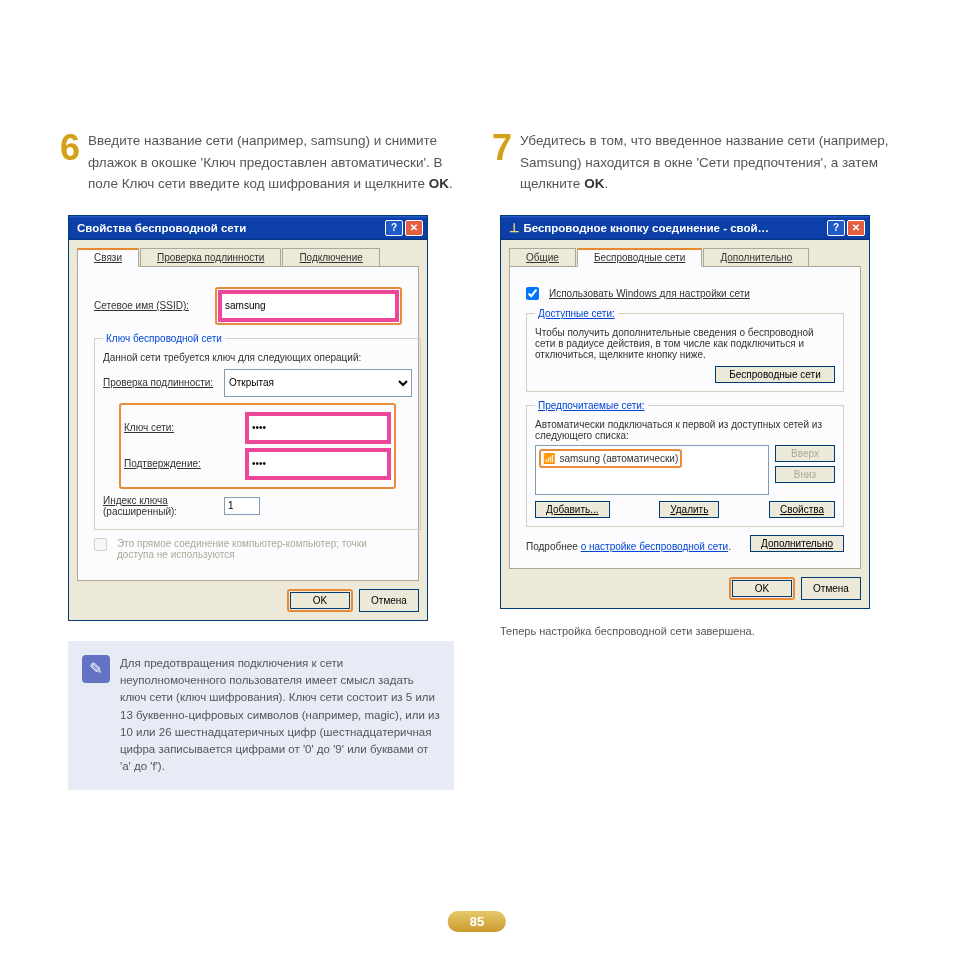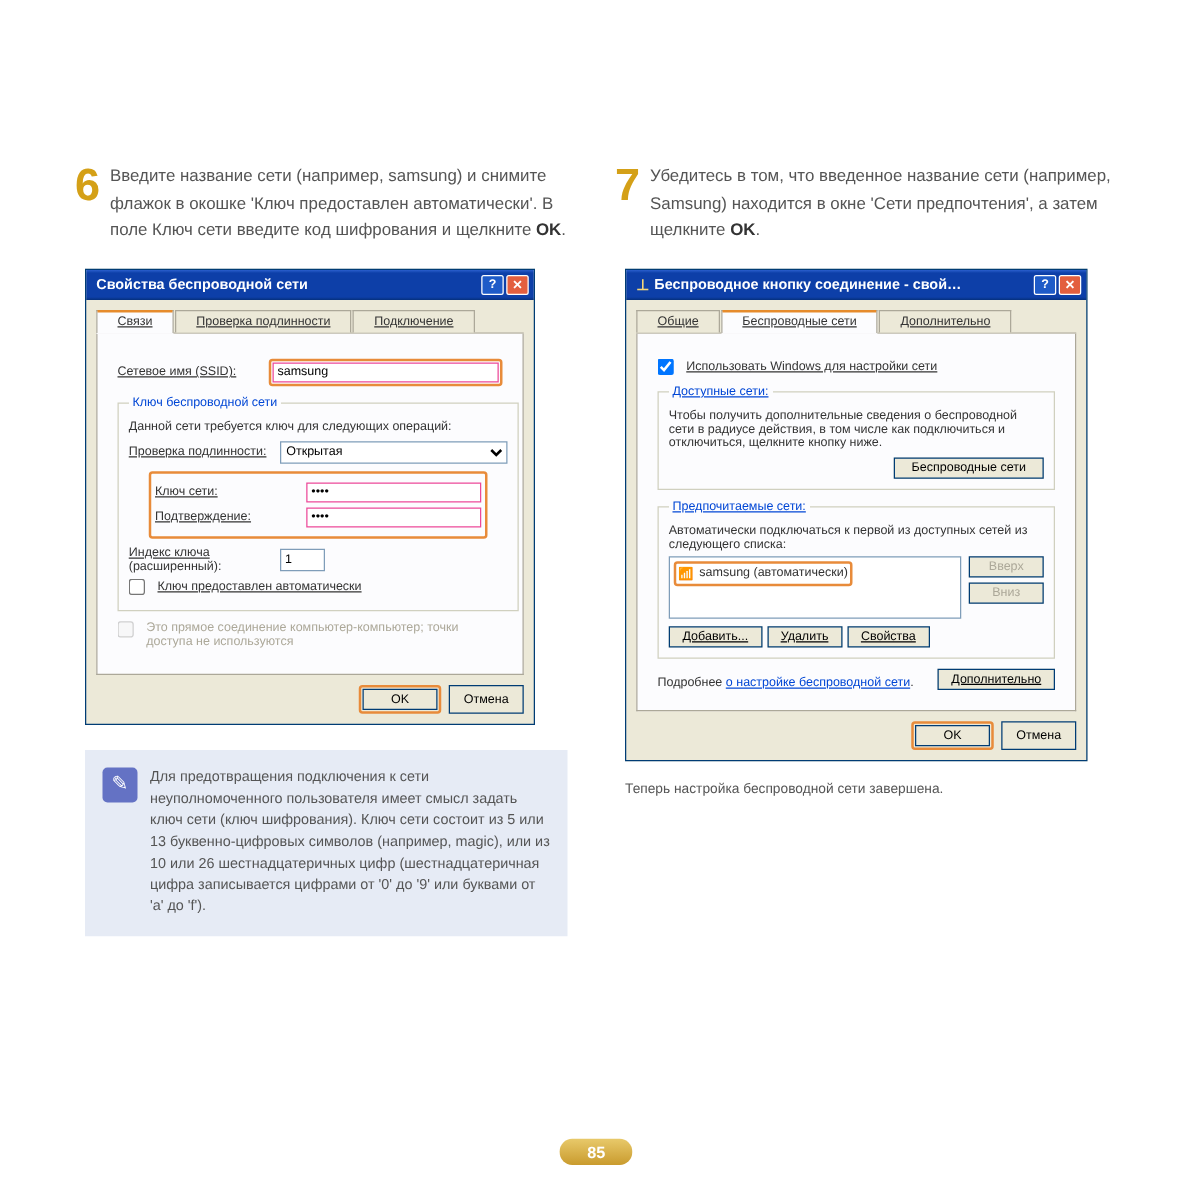--- a/index.html
+++ b/index.html
@@ -19,22 +19,22 @@
   .xp-help-btn { background: #1e5bc8; color: white; }
   .xp-close-btn { background: #e35f3f; color: white; }
   .xp-body { padding: 8px; }
   .xp-tabs { display: flex; border-bottom: 1px solid #aca899; }
   .xp-tab { padding: 3px 16px; border: 1px solid #aca899; border-bottom: none; background: #ece9d8; margin-right: 1px; font-size: 10px; position: relative; text-decoration: underline; }
   .xp-tab.active { background: #fcfcfe; z-index: 2; border-bottom: 1px solid #fcfcfe; margin-bottom: -1px; }
   .xp-tab.active::before { content: ''; position: absolute; top: -1px; left: 0; right: 0; height: 2px; background: #e68b2c; }
   .xp-tabpanel { border: 1px solid #aca899; border-top: none; background: #fcfcfe; padding: 16px; }
   .xp-row { display: flex; align-items: center; margin: 4px 0; gap: 6px; }
   .xp-label { width: 115px; font-size: 10px; }
-  .xp-input { border: 1px solid #ec4899; padding: 1px 3px; font-size: 10px; height: 16px; flex: 1; }
-  .xp-select { border: 1px solid #7f9db9; font-size: 10px; height: 18px; flex: 1; background: white; }
+  .xp-input { border: 4px solid #ec4899; padding: 1px 3px; font-size: 10px; height: 32px; flex: 1; }
+  .xp-select { border: 1px solid #7f9db9; font-size: 10px; height: 28px; flex: 1; background: white; }
   .xp-fieldset { border: 1px solid #d0d0bf; padding: 8px; margin: 8px 0; font-size: 10px; }
   .xp-fieldset legend { padding: 0 3px; color: #0046d5; font-size: 10px; }
   .xp-checkbox { margin-right: 4px; }
   .xp-button { border: 1px solid #003c74; background: #ece9d8; padding: 2px 10px; font-size: 10px; min-width: 60px; }
   .xp-button:disabled, .xp-button.disabled { color: #aca899; }
   .highlight { border: 2px solid #e88b3a; border-radius: 3px; padding: 1px; }
   .dim { color: #aca899; }
   .note-box { background: #e6ebf5; padding: 14px; margin: 20px 8px 0 8px; display: flex; gap: 10px; font-size: 11.5px; line-height: 1.5; color: #555; }
   .note-icon { width: 28px; height: 28px; background: #6472c4; border-radius: 4px; color: white; display: flex; align-items: center; justify-content: center; font-size: 16px; flex-shrink: 0; }
   .listbox { background: white; border: 1px solid #7f9db9; min-height: 50px; padding: 3px; }
@@ -97,24 +97,20 @@
                 <input class="xp-input" value="••••" style="">
               </div>
             </div>
             <div class="xp-row">
               <span class="xp-label">
                 <span class="underline">Индекс ключа</span><br>
                 <span>(расширенный):</span>
               </span>
               <input class="spinner" value="1" style="">
             </div>
-            <div class="xp-row">
-              <input type="checkbox" class="xp-checkbox" style="">
-              <span class="underline">Ключ предоставлен автоматически</span>
-            </div>
           </fieldset>
           <div class="xp-row dim" style="align-items:flex-start;">
             <input type="checkbox" class="xp-checkbox" disabled="" style="">
             <span>Это прямое соединение компьютер-компьютер; точки доступа не используются</span>
           </div>
         </div>
         <div class="footer-btns">
           <span class="highlight"><button class="xp-button">OK</button></span>
           <button class="xp-button">Отмена</button>
         </div>
@@ -172,21 +168,21 @@
                     <span>📶</span>
                     <span>samsung (автоматически)</span>
                   </div>
                 </span>
               </div>
               <div style="display:flex; flex-direction:column; gap:4px;">
                 <button class="xp-button disabled">Вверх</button>
                 <button class="xp-button disabled">Вниз</button>
               </div>
             </div>
-            <div style="display:flex; gap:4px; margin-top:6px;">
+            <div style="display:flex; gap:4px; margin-top:6px;justify-content:space-between;">
               <button class="xp-button underline">Добавить...</button>
               <button class="xp-button underline">Удалить</button>
               <button class="xp-button underline">Свойства</button>
             </div>
           </fieldset>
           <div style="display:flex; align-items:flex-end; gap:8px;">
             <div style="flex:1;">
               <span>Подробнее </span><span class="xp-link">о настройке беспроводной сети</span>.
             </div>
             <button class="xp-button underline" style="min-width:90px;">Дополнительно</button>

